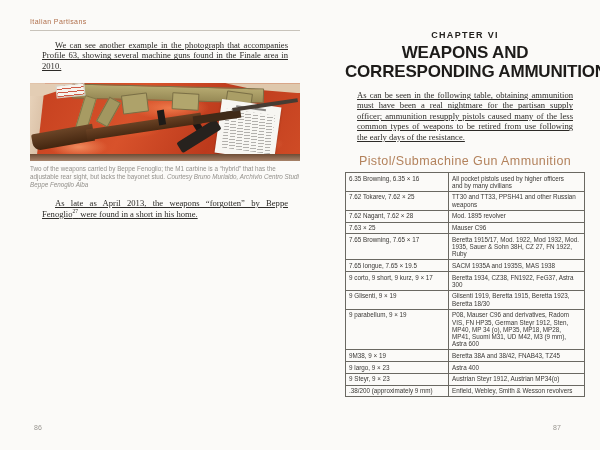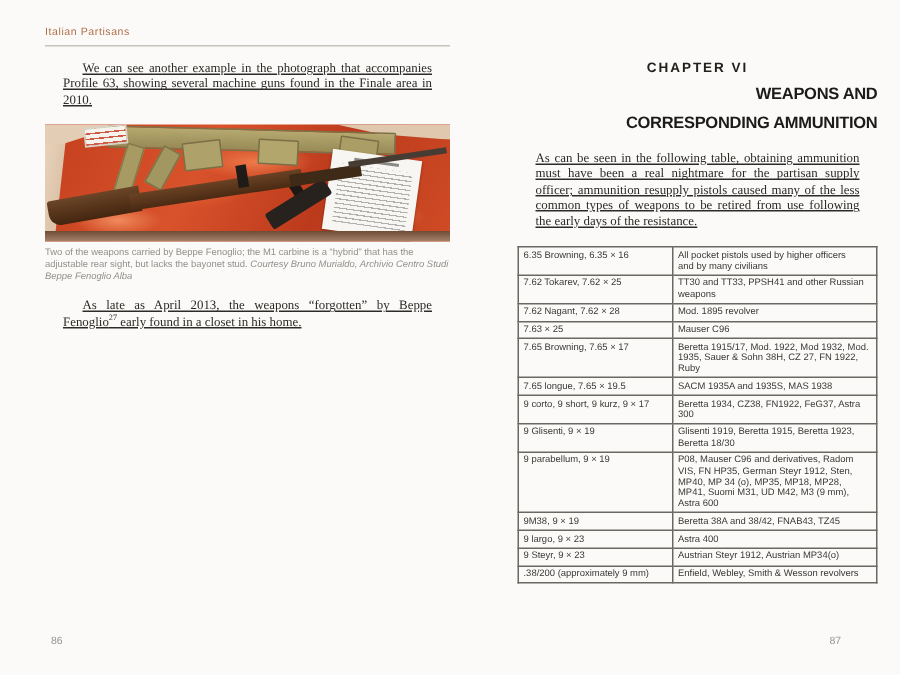--- a/index.html
+++ b/index.html
@@ -60,28 +60,28 @@
 
   .tag { left:26px; top:1px; width:27px; height:11px; transform:rotate(-6deg); background:repeating-linear-gradient(180deg,#f6f3ed 0 2.6px,#cf5a45 2.6px 3.6px); border:1px solid #d9d4ca; }
 
   .caption {
     font-family:"Liberation Sans", sans-serif; font-size:6.3px; line-height:7.7px;
     color:#93908b; margin:4px 0 0 0; text-align:left;
   }
   .caption em { font-style:italic; }
 
   
-  .page-right { position:absolute; left:345px; top:40px; width:240px; }
+  .page-right { position:absolute; left:345px; top:30px; width:240px; }
   .chapter-label {
     font-family:"Liberation Sans", sans-serif; font-weight:bold; font-size:9px;
     letter-spacing:1.3px; text-align:center; color:#22201d;
   }
   .chapter-title {
-    font-family:"Liberation Sans", sans-serif; font-weight:bold; font-size:11px;
-    line-height:18.5px; letter-spacing:-0.2px; text-align:right; color:#1d1b19;
+    font-family:"Liberation Sans", sans-serif; font-weight:bold; font-size:17px;
+    line-height:18.5px; letter-spacing:-0.2px; text-align:center; color:#1d1b19;
     margin:4px 0 0 0; white-space:nowrap;
   }
   .intro { margin-top:9px; }
   .table-title {
     font-family:"Liberation Sans", sans-serif; font-weight:normal; font-size:12.5px;
     letter-spacing:.4px; text-align:center; color:#b3825c; margin:10px 0 4px 0;
   }
   .ammo-table { width:240px; border-collapse:collapse; table-layout:fixed; }
   .ammo-table td {
     border:1px solid #6a6862; font-family:"Liberation Sans", sans-serif;
@@ -131,30 +131,31 @@
         <div class="rifle-mag"></div>
         <div class="rifle-receiver"></div>
         <div class="rifle-barrel"></div>
         <div class="rim-bottom"></div>
       </div>
       <figcaption class="caption">
         <span>Two of the weapons carried by Beppe Fenoglio; the M1 carbine is a “hybrid” that has the adjustable rear sight, but lacks the bayonet stud. </span><em>Courtesy Bruno Murialdo, Archivio Centro Studi Beppe Fenoglio Alba</em>
       </figcaption>
     </figure>
 
-    <p class="body indent p2"><span>As late as April 2013, the weapons “forgotten” by Beppe Fenoglio</span><sup class="note">27</sup><span> early found in a closet in his home.</span></p>
+    <p class="body indent p2"><span>As late as April 2013, the weapons “forgotten” by Beppe Fenoglio</span><sup class="note">27</sup><span> were found in a short in his home.</span></p>
 
   </div>
 
   <div class="page-right">
     <div class="chapter-label">CHAPTER VI</div>
     <h1 class="chapter-title"><span>WEAPONS AND</span><br><span>CORRESPONDING AMMUNITION</span></h1>
 
     <p class="body intro">As can be seen in the following table, obtaining ammunition must have been a real nightmare for the partisan supply officer; ammunition resupply pistols caused many of the less common types of weapons to be retired from use following the early days of the resistance.</p>
 
+    <h2 class="table-title">Pistol/Submachine Gun Ammunition</h2>
 
     <table class="ammo-table">
       <tbody>
           <tr>
             <td class="cal">6.35 Browning, 6.35 × 16</td>
             <td class="wep">All pocket pistols used by higher officers
 and by many civilians</td>
           </tr>
           <tr>
             <td class="cal">7.62 Tokarev, 7.62 × 25</td>

